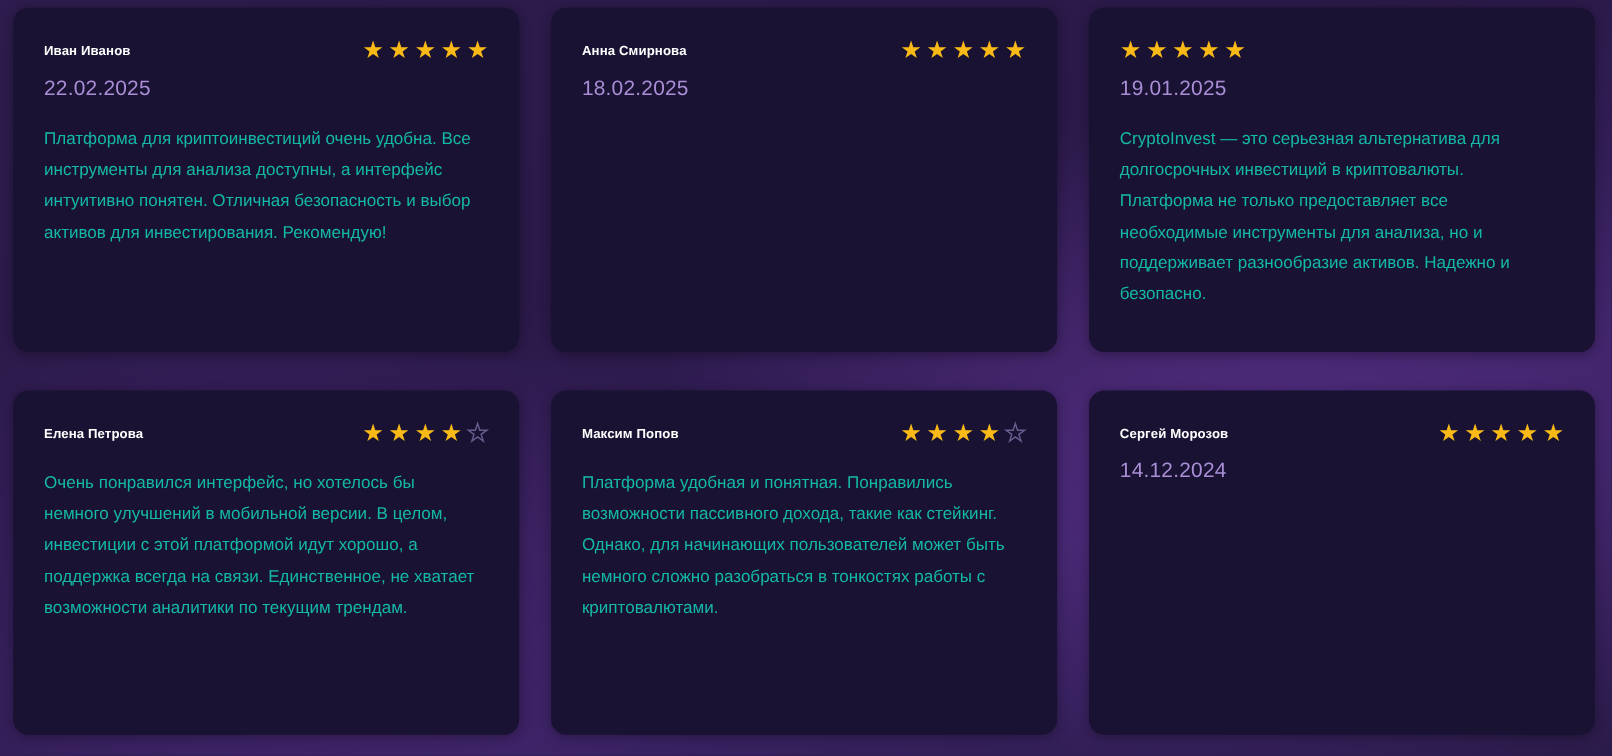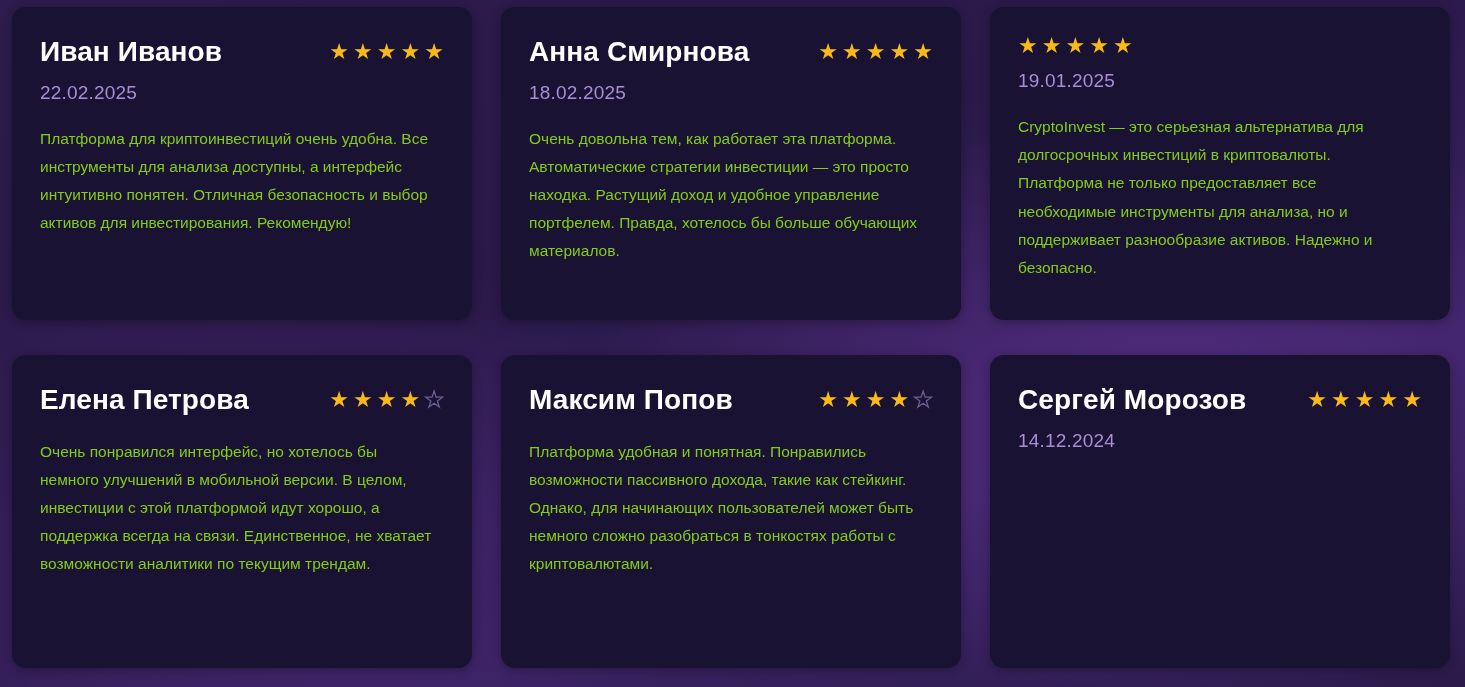--- a/index.html
+++ b/index.html
@@ -34,21 +34,21 @@
     box-shadow: 0 2px 10px rgba(0,0,0,0.30);
     overflow: hidden;
   }
   .card-head {
     display: flex;
     align-items: center;
     justify-content: space-between;
     gap: 12px;
   }
   .author {
-    font-size: 28px;
+    font-size: 12px;
     font-weight: bold;
     color: #ffffff;
     letter-spacing: 0.1px;
     line-height: 1.2;
   }
   .stars {
     display: flex;
     gap: 4px;
     flex: 0 0 auto;
     white-space: nowrap;
@@ -66,21 +66,21 @@
   .date {
     margin-top: 13px;
     font-size: 19px;
     color: #a98ed6;
     letter-spacing: 0.2px;
   }
   .text {
     margin-top: 21px;
     font-size: 15.5px;
     line-height: 1.82;
-    color: #84cc16;
+    color: #14b8a6;
     max-width: 395px;
   }
 </style>
 </head>
 <body>
 
 <div class="reviews-grid" id="reviews-grid">
     <div class="review-card">
       <div class="card-head">
         <div class="author">Иван Иванов</div>
@@ -100,21 +100,20 @@
         <div class="author">Анна Смирнова</div>
         <div class="stars">
           <span class="star">★</span>
           <span class="star">★</span>
           <span class="star">★</span>
           <span class="star">★</span>
           <span class="star">★</span>
         </div>
       </div>
       <div class="date">18.02.2025</div>
-      <div class="text">Очень довольна тем, как работает эта платформа. Автоматические стратегии инвестиции — это просто находка. Растущий доход и удобное управление портфелем. Правда, хотелось бы больше обучающих материалов.</div>
     </div>
     <div class="review-card">
       <div class="card-head">
         <div class="stars">
           <span class="star">★</span>
           <span class="star">★</span>
           <span class="star">★</span>
           <span class="star">★</span>
           <span class="star">★</span>
         </div>

